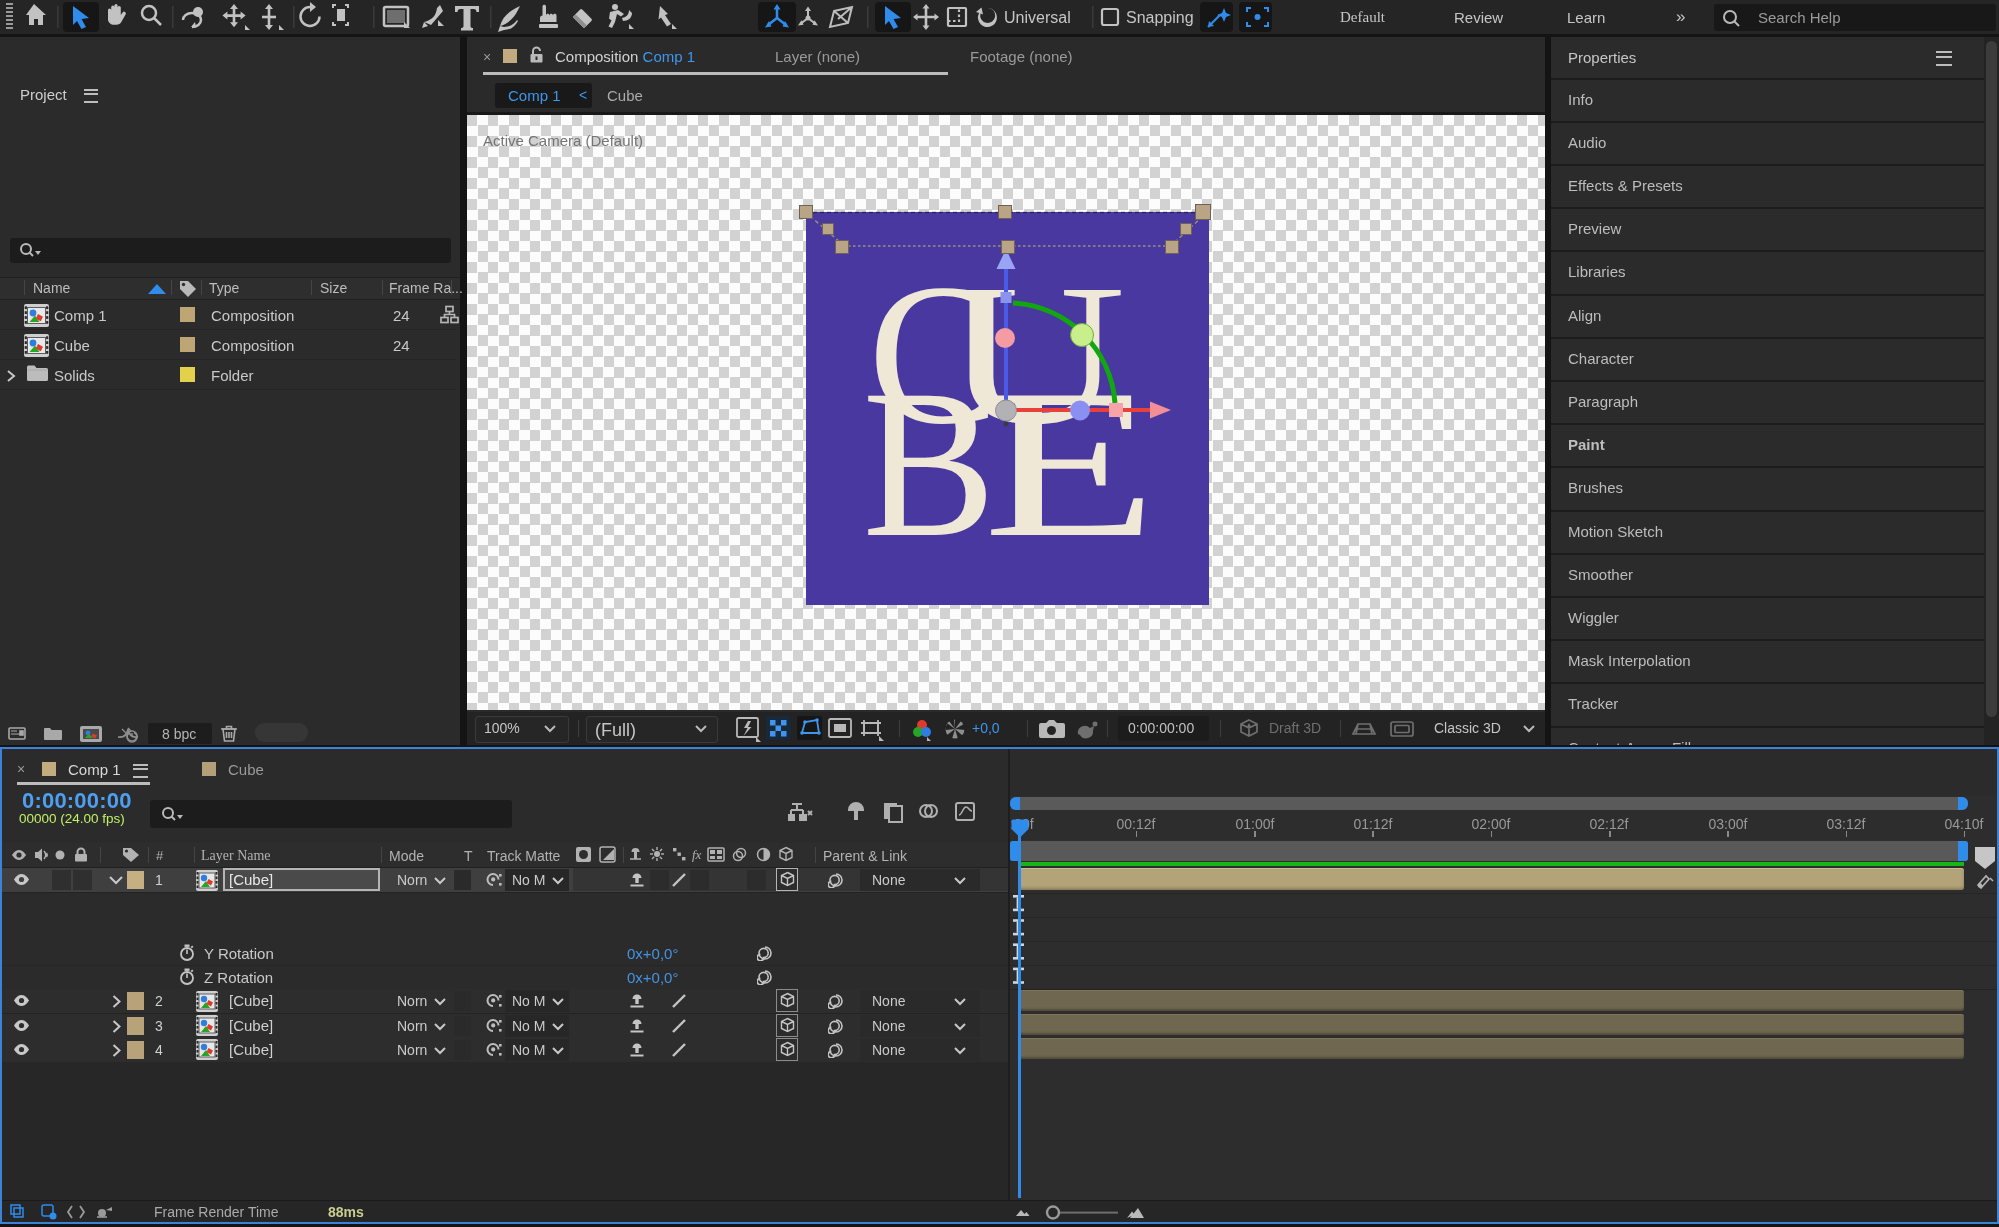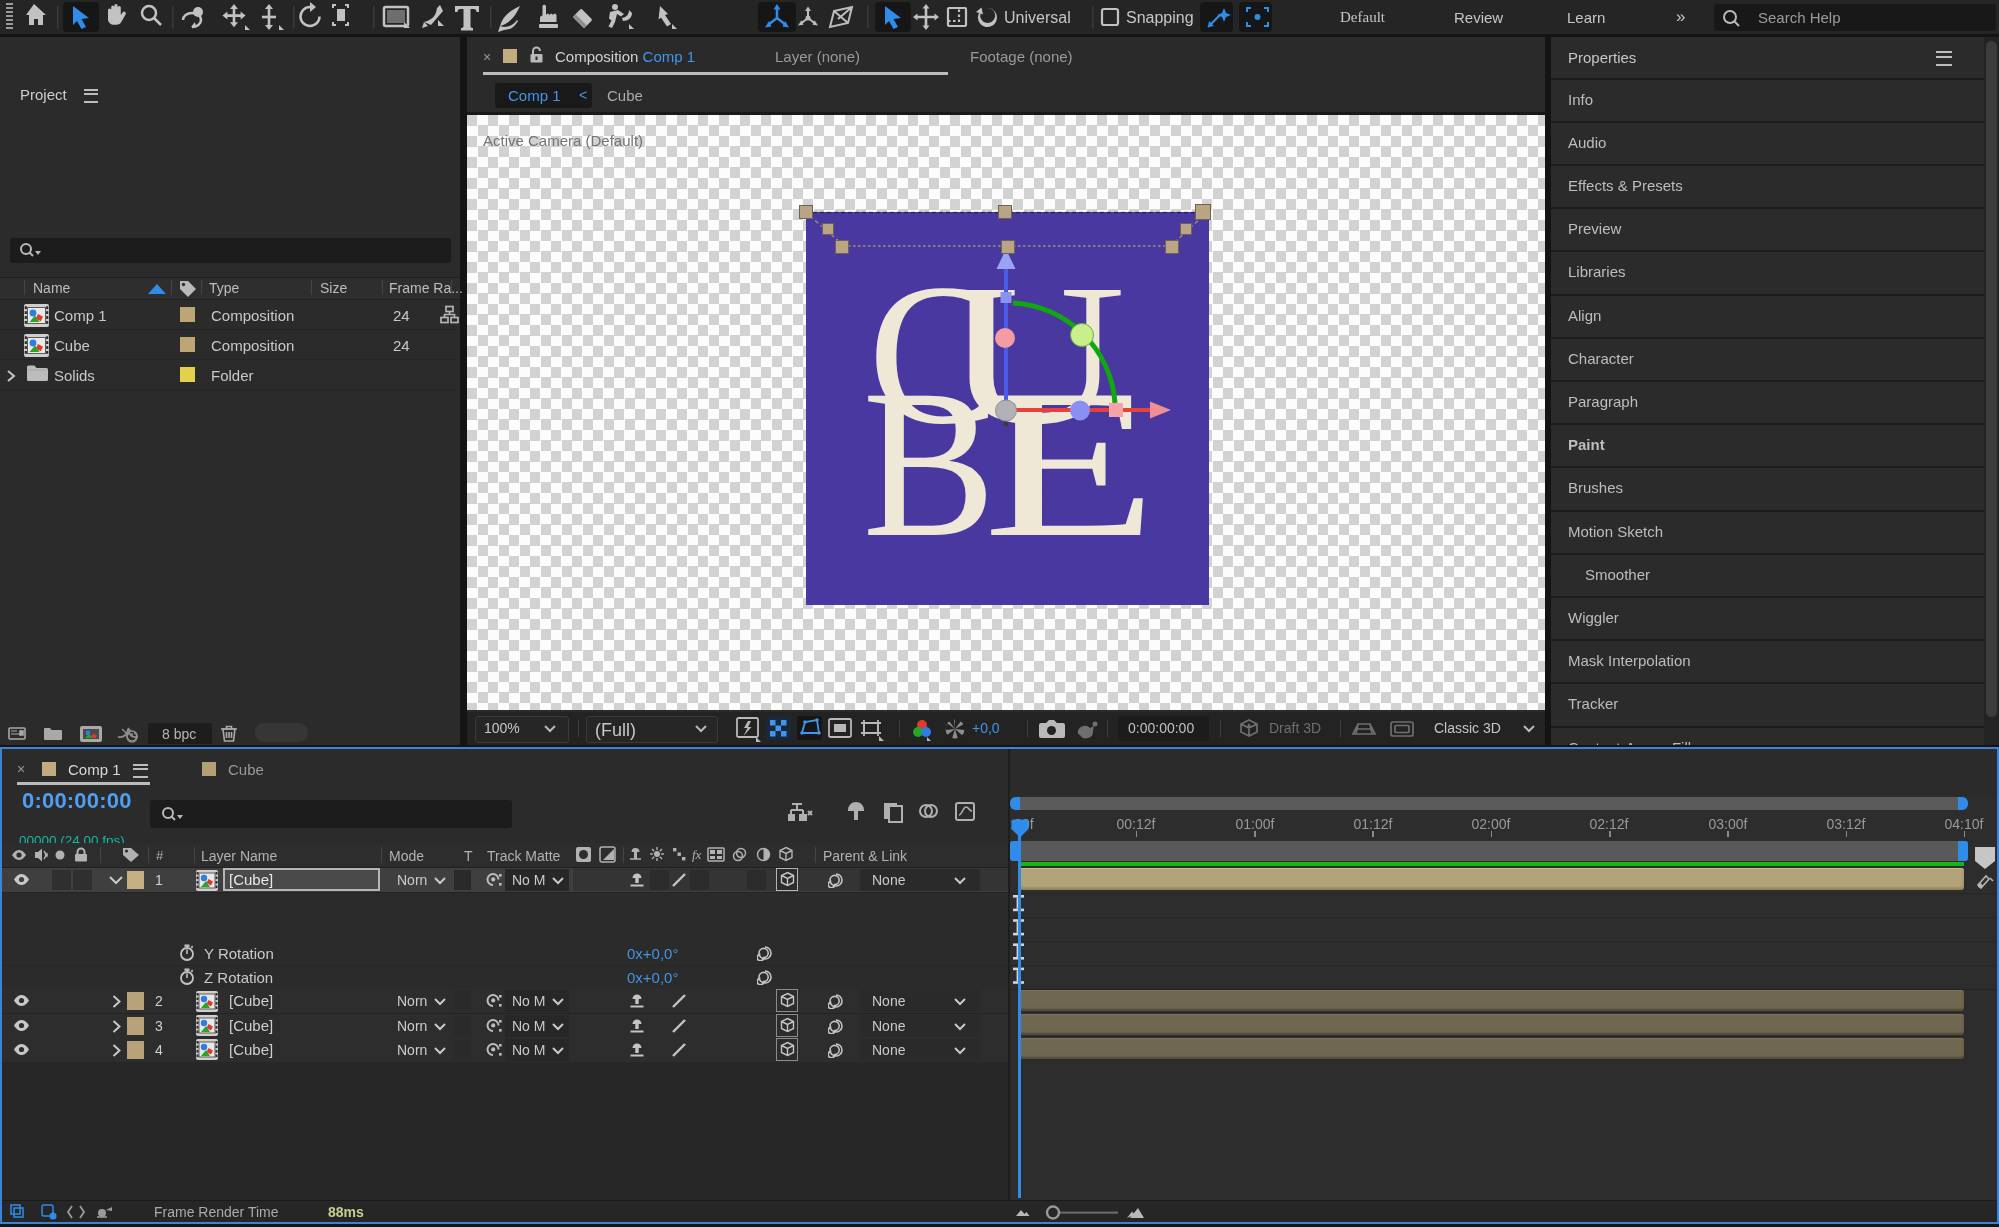--- a/index.html
+++ b/index.html
@@ -454,21 +454,21 @@
     <div class="txt" style="left:17px;top:312.7px;font-size:15px;color:#bdbdbd;">Character</div>
     <div class="abs" style="left:0;top:342.9px;width:448px;height:2px;background:#1c1c1c;"></div>
     <div class="txt" style="left:17px;top:355.9px;font-size:15px;color:#bdbdbd;">Paragraph</div>
     <div class="abs" style="left:0;top:386.1px;width:448px;height:2px;background:#1c1c1c;"></div>
     <div class="txt" style="left:17px;top:399.1px;font-size:15px;color:#bdbdbd;font-weight:bold;">Paint</div>
     <div class="abs" style="left:0;top:429.3px;width:448px;height:2px;background:#1c1c1c;"></div>
     <div class="txt" style="left:17px;top:442.3px;font-size:15px;color:#bdbdbd;">Brushes</div>
     <div class="abs" style="left:0;top:472.5px;width:448px;height:2px;background:#1c1c1c;"></div>
     <div class="txt" style="left:17px;top:485.5px;font-size:15px;color:#bdbdbd;">Motion Sketch</div>
     <div class="abs" style="left:0;top:515.7px;width:448px;height:2px;background:#1c1c1c;"></div>
-    <div class="txt" style="left:17px;top:528.7px;font-size:15px;color:#bdbdbd;margin-left:17px;">Smoother</div>
+    <div class="txt" style="left:17px;top:528.7px;font-size:15px;color:#bdbdbd;">Smoother</div>
     <div class="abs" style="left:0;top:558.9px;width:448px;height:2px;background:#1c1c1c;"></div>
     <div class="txt" style="left:17px;top:571.9px;font-size:15px;color:#bdbdbd;">Wiggler</div>
     <div class="abs" style="left:0;top:602.1px;width:448px;height:2px;background:#1c1c1c;"></div>
     <div class="txt" style="left:17px;top:615.1px;font-size:15px;color:#bdbdbd;">Mask Interpolation</div>
     <div class="abs" style="left:0;top:645.3px;width:448px;height:2px;background:#1c1c1c;"></div>
     <div class="txt" style="left:17px;top:658.3px;font-size:15px;color:#bdbdbd;">Tracker</div>
     <div class="abs" style="left:0;top:688.5px;width:448px;height:2px;background:#1c1c1c;"></div>
     <div class="txt" style="left:17px;top:701.5px;font-size:15px;color:#bdbdbd;">Content-Aware Fill</div>
     <div class="abs" style="left:433px;top:0px;width:15px;height:708px;background:#232323;"></div>
     <div class="abs" style="left:435px;top:4px;width:11px;height:676px;background:#3c3c3c;border-radius:6px;"></div>
@@ -481,21 +481,21 @@
   <div class="abs" style="left:40px;top:13px;width:14px;height:14px;background:#c2ab7f;"></div>
   <div class="txt" style="left:66px;top:12px;font-size:15px;color:#d8d8d8;">Comp 1</div>
   <div class="abs" style="left:131px;top:15px;width:15px;height:10px;border-top:2px solid #bdbdbd;border-bottom:2px solid #bdbdbd;">
         <div style="margin-top:2px;height:2px;background:#bdbdbd;"></div>
       </div>
   <div class="abs" style="left:15px;top:33px;width:133px;height:3px;background:#bcbcbc;"></div>
   <div class="abs" style="left:200px;top:13px;width:14px;height:14px;background:#b3a078;"></div>
   <div class="txt" style="left:226px;top:12px;font-size:15px;color:#9a9a9a;">Cube</div>
 
   <div class="txt" style="left:20px;top:39px;font-size:22px;font-weight:bold;color:#4f9ff0;letter-spacing:0.2px;">0:00:00:00</div>
-  <div class="txt" style="left:17px;top:84px;font-size:13.5px;color:#14b8a6;">00000 (24.00 fps)</div>
+  <div class="txt" style="left:17px;top:62px;font-size:13.5px;color:#bef264;">00000 (24.00 fps)</div>
 
   <div class="abs" style="left:148px;top:51px;width:362px;height:28px;background:#1c1c1c;border-radius:3px;"></div>
   <svg class="abs" style="left:158px;top:57px;" width="26" height="18" viewBox="0 0 26 18">
         <circle cx="8" cy="7" r="5" fill="none" stroke="#b9b9b9" stroke-width="2"></circle>
         <line x1="11.5" y1="10.5" x2="15" y2="14" stroke="#b9b9b9" stroke-width="2"></line>
         <path d="M17 9 l6 0 -3 4 z" fill="#b9b9b9"></path>
       </svg>
 
   <svg class="abs" style="left:786px;top:50px;" width="210px" height="26" viewBox="0 0 210 26">
     <g stroke="#b0b0b0" stroke-width="2" fill="none">
@@ -534,21 +534,21 @@
             <rect x="64" y="7" width="12" height="7.5" rx="1"></rect>
             <path d="M66.5 7 v-2 a3.5 3.5 0 0 1 7 0 v2" stroke="#b2b2b2" fill="none" stroke-width="2"></path>
           </g>
         </g>
   </svg>
   <svg class="abs" style="left:119px;top:97px;" width="20" height="18" viewBox="0 0 20 18">
         <path d="M2 2 h8 l8 7 -8 7 -8 -7 z" fill="#b2b2b2"></path>
         <circle cx="5.5" cy="5" r="1.6" fill="#2d2d2d"></circle>
       </svg>
   <div class="txt" style="left:154px;top:99px;font-size:13px;color:#b2b2b2;">#</div>
-  <div class="txt" style="left:199px;top:99px;font-size:14px;color:#b2b2b2;">Layer Name</div>
+  <div class="txt" style="left:199px;top:99px;font-size:14px;color:#b2b2b2;font-family:Liberation Serif, serif;">Layer Name</div>
   <div class="txt" style="left:387px;top:99px;font-size:14px;color:#b2b2b2;">Mode</div>
   <div class="txt" style="left:462px;top:99px;font-size:14px;color:#b2b2b2;">T</div>
   <div class="txt" style="left:485px;top:99px;font-size:14px;color:#b2b2b2;">Track Matte</div>
   <div class="txt" style="left:821px;top:99px;font-size:14px;color:#b2b2b2;">Parent &amp; Link</div>
   <div class="sep" style="left:98px;top:98px;width:1px;height:16px;background:#444;"></div>
   <div class="sep" style="left:146px;top:98px;width:1px;height:16px;background:#444;"></div>
   <div class="sep" style="left:192px;top:98px;width:1px;height:16px;background:#444;"></div>
   <div class="sep" style="left:379px;top:98px;width:1px;height:16px;background:#444;"></div>
   <div class="sep" style="left:621px;top:98px;width:1px;height:16px;background:#444;"></div>
   <div class="sep" style="left:813px;top:98px;width:1px;height:16px;background:#444;"></div>

